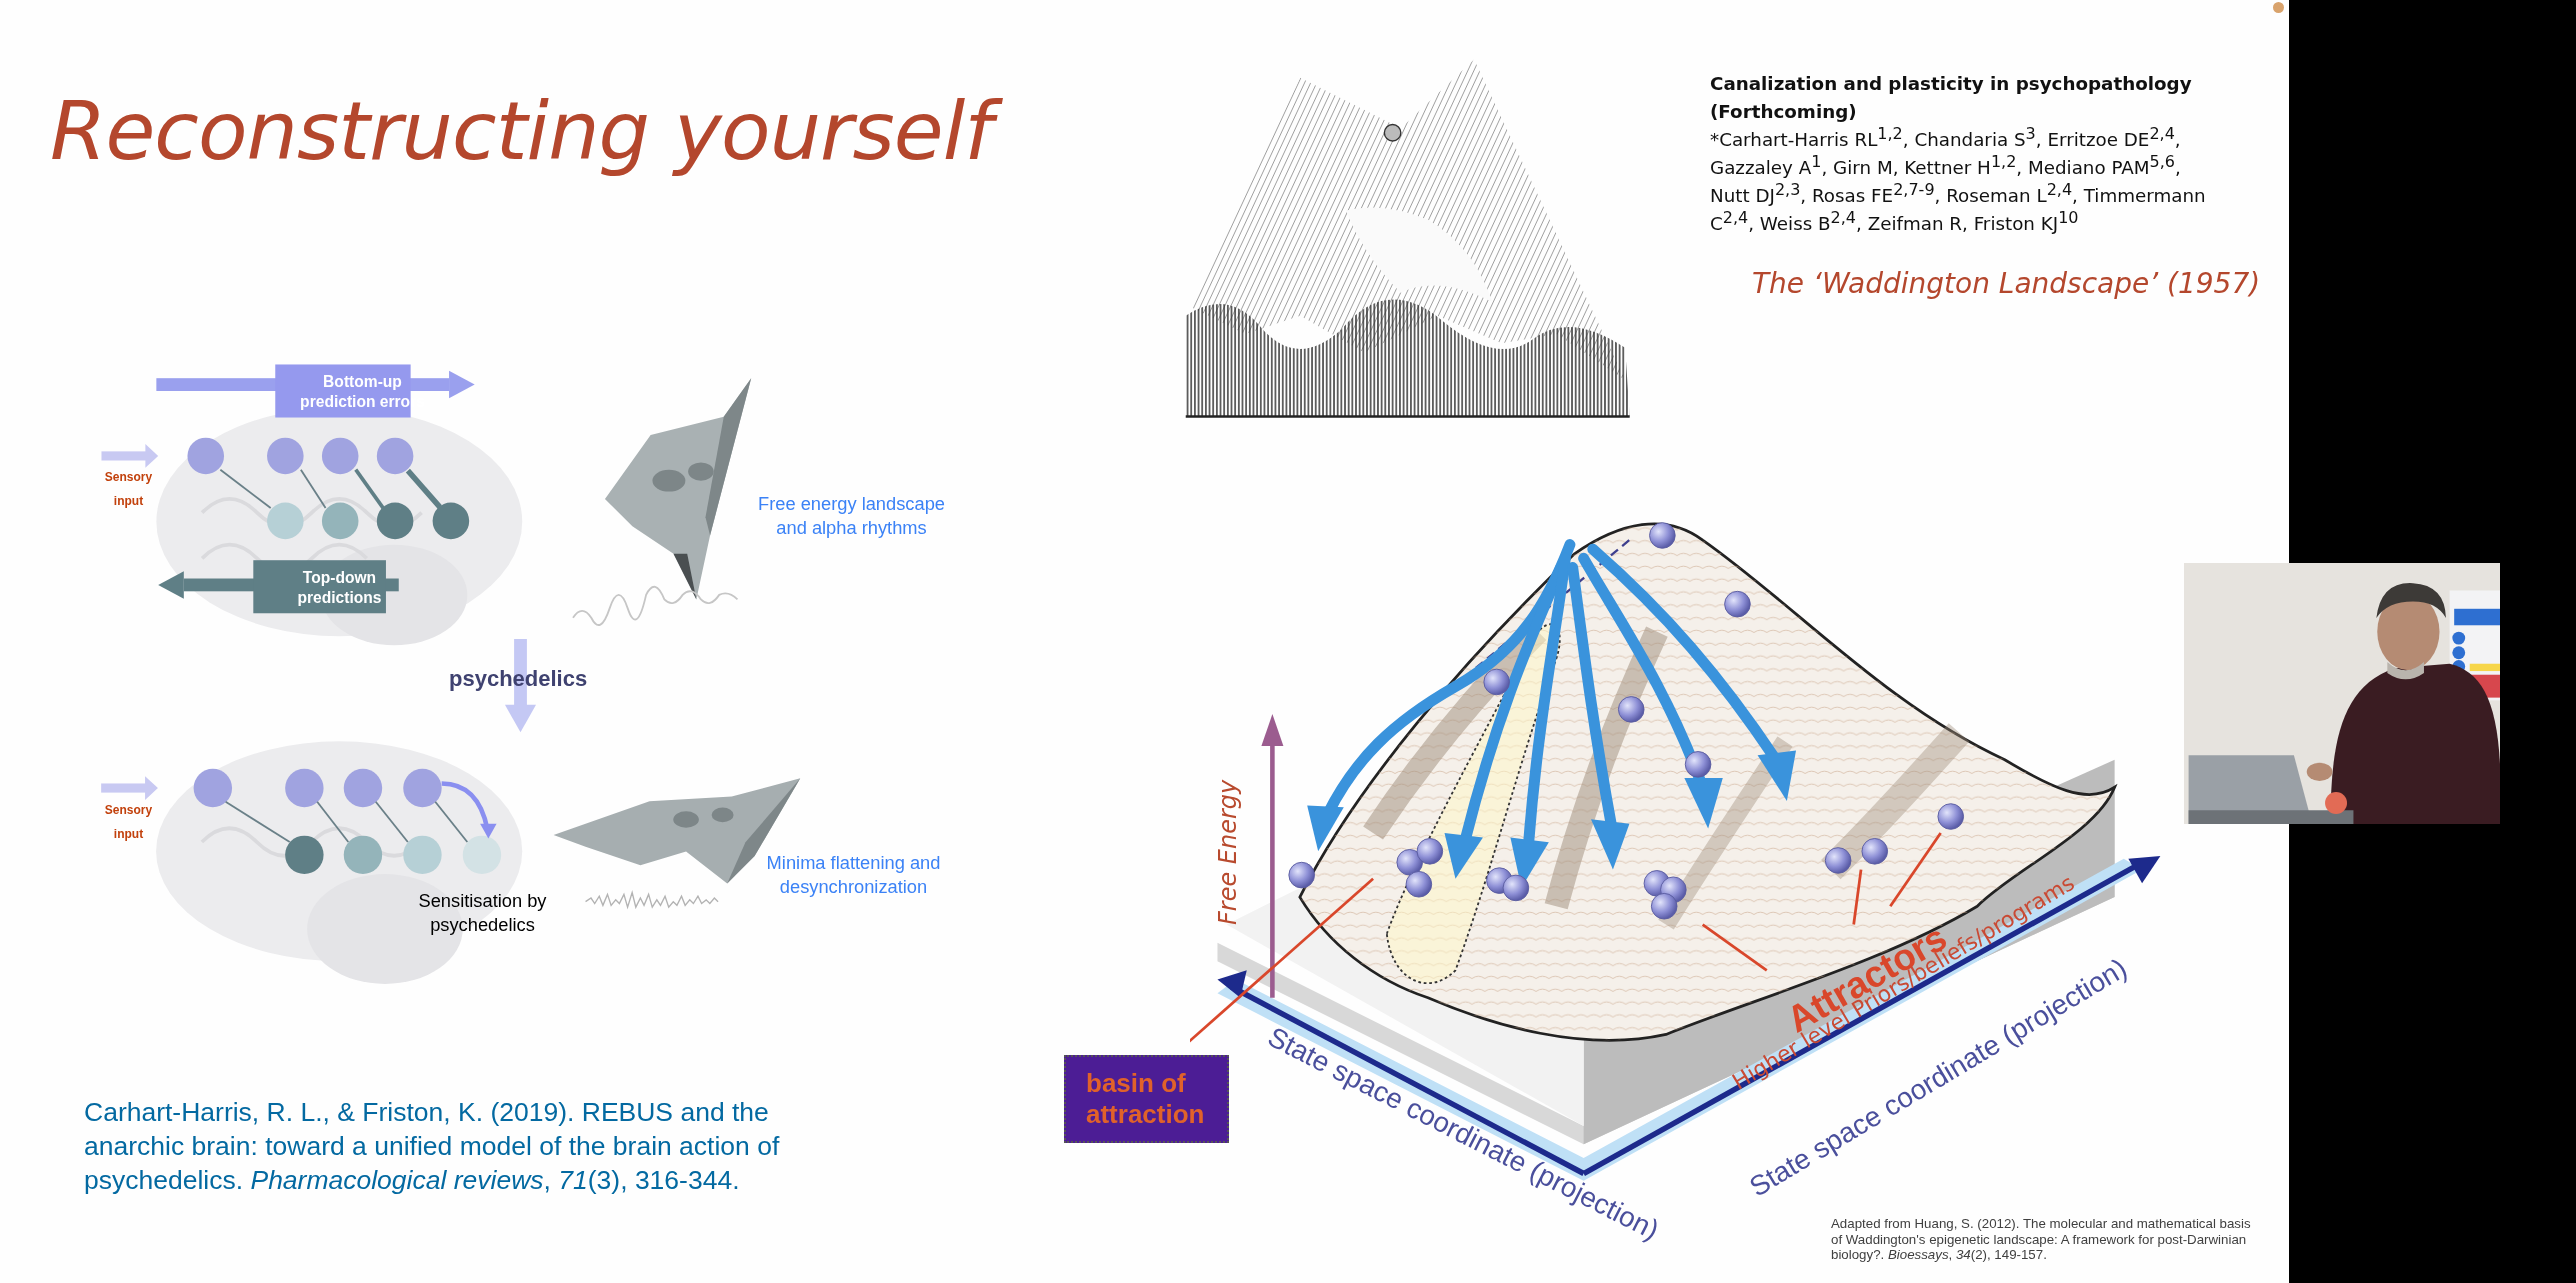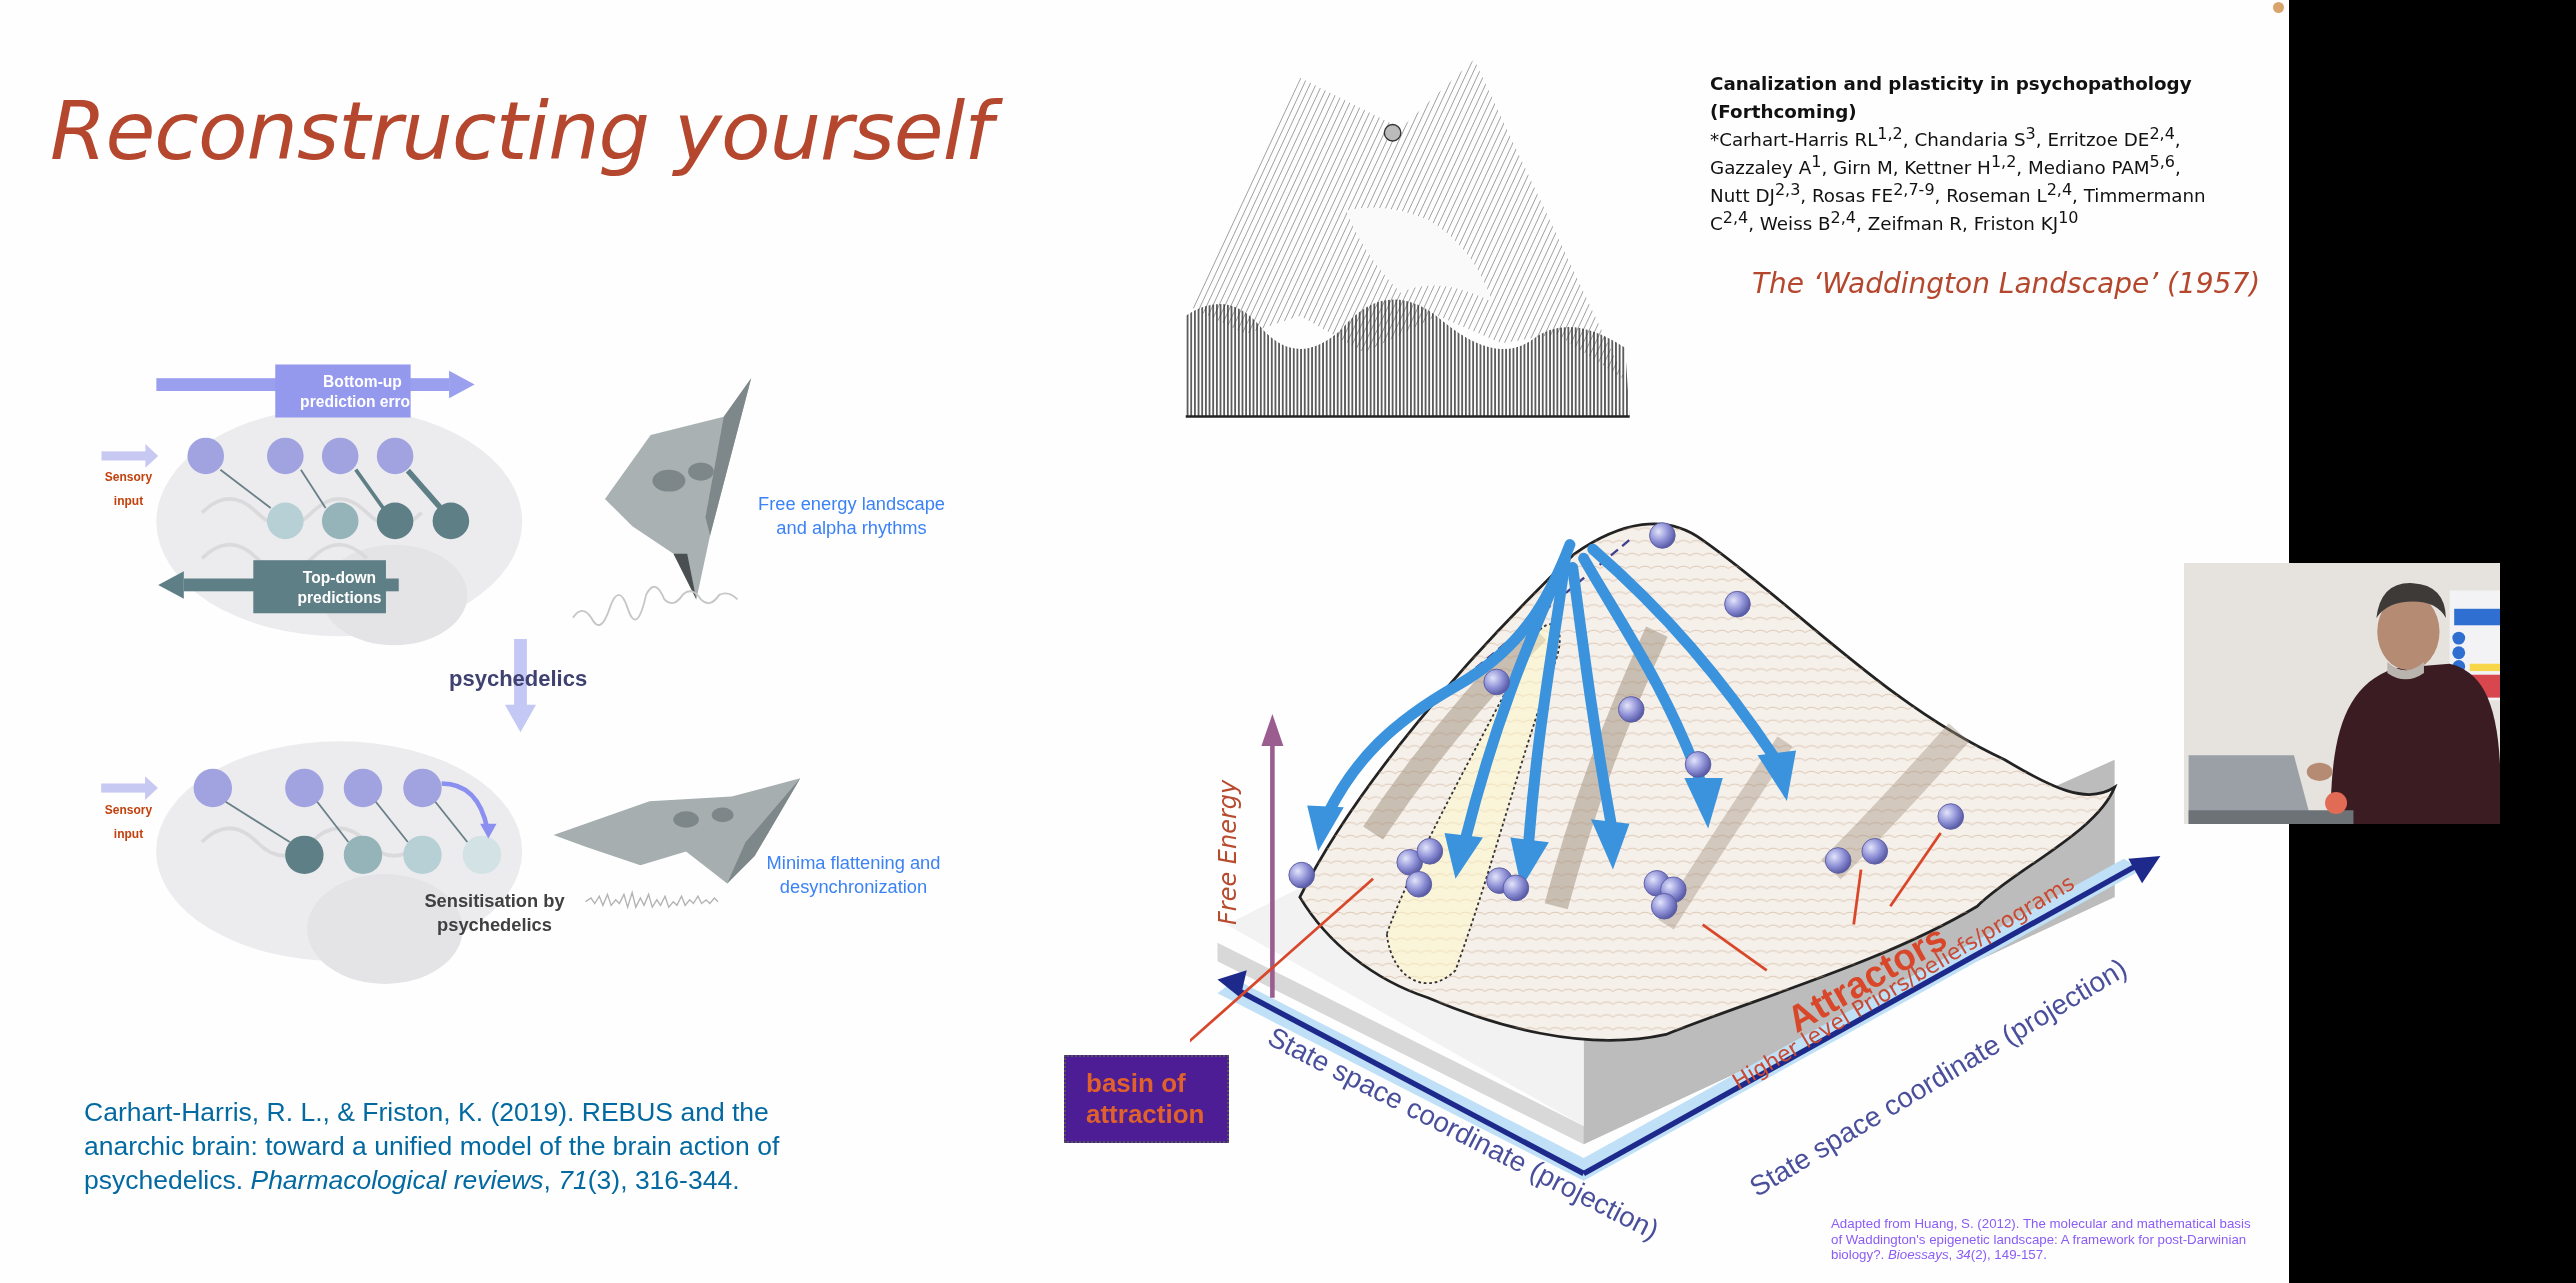--- a/index.html
+++ b/index.html
@@ -16,21 +16,21 @@
   .brain-label { color: #c2410c; font-weight: bold; font-size: 12px; text-align: center; line-height: 24px; }
   .teal-label { color: #3b82f6; font-weight: bold; font-size: 18.3px; text-align: center; line-height: 24px; }
   .box-label { color: #fff; font-weight: bold; font-size: 15.6px; text-align: center; line-height: 20px; margin-left: 20px; }
   .psy-label { color: #3f4270; font-weight: bold; font-size: 22px; }
   .citation { left: 84px; top: 1095px; width: 787px; font-size: 26.5px; line-height: 34px; color: #0369a1; }
   .citation i { font-style: italic; }
   .paper { left: 1710px; top: 70px; width: 513px; font-family: "DejaVu Sans", sans-serif; font-size: 18.3px; line-height: 28px; color: #111; }
   .paper .ptitle { font-weight: bold; }
   .paper sup { font-size: 16px; vertical-align: super; line-height: 0; }
   .wad-caption { left: 1732px; top: 267px; font-family: "DejaVu Sans", sans-serif; font-style: italic; font-size: 28px; color: #b4472d; white-space: nowrap; margin-left: 20px; }
-  .huang { left: 1831px; top: 1216px; width: 430px; font-size: 13.3px; line-height: 15.6px; color: #8b5cf6; }
+  .huang { left: 1831px; top: 1216px; width: 430px; font-size: 13.3px; line-height: 15.6px; color: #404040; }
   .basin {
     left: 1064px; top: 1055px; width: 165px; height: 88px; background: #4c1d95;
     border: 2.7px dotted #555; box-sizing: border-box; color: #e0622a; font-weight: bold;
     font-size: 26px; line-height: 31px; padding: 11px 0 0 20px;
   }
   .rot { transform-origin: left top; white-space: nowrap; }
   .axis-lbl { color: #4a4f9c; font-size: 28px; }
   .free-energy { color: #b84a2e; font-style: italic; font-size: 24px; font-family: "DejaVu Sans", sans-serif; }
   .attractors { color: #d9472b; font-weight: bold; font-size: 37px; }
   .priors { color: #c94a34; font-size: 22px; font-family: "DejaVu Sans", sans-serif; }
@@ -129,21 +129,21 @@
       <line x1="280" y1="120" x2="246" y2="76" stroke="#6a8088" stroke-width="2"></line>
       <line x1="345" y1="120" x2="310" y2="76" stroke="#6a8088" stroke-width="2"></line>
       <line x1="410" y1="120" x2="375" y2="76" stroke="#6a8088" stroke-width="2"></line>
       <path d="M382 56 q40 0 50 50" stroke="#8a8ff0" stroke-width="5" fill="none"></path>
       <polygon points="424,100 442,100 433,116" fill="#8a8ff0"></polygon>
     </svg>
     <div class="abs brain-label" style="left:0px;top:66px;width:73px;">
       <div>Sensory</div>
       <div>input</div>
     </div>
-    <div class="abs teal-label" style="left:320px;top:157px;width:165px;font-weight:bold;color:#404040;">
+    <div class="abs teal-label" style="left:308px;top:157px;width:165px;font-weight:normal;color:#000000;">
       <div>Sensitisation by</div>
       <div>psychedelics</div>
     </div>
   </div>
 
   <svg class="abs" style="left:549px;top:778px;" width="265" height="156" viewBox="0 0 290 170">
     <polygon points="5,62 110,25 200,20 275,0 225,85 195,115 150,80 100,95 40,75" fill="#a6aeb0"></polygon>
     <polygon points="195,115 225,85 275,0 215,70" fill="#7e8789"></polygon>
     <ellipse cx="150" cy="45" rx="14" ry="9" fill="#7d8688"></ellipse>
     <ellipse cx="190" cy="40" rx="12" ry="8" fill="#7d8688"></ellipse>

